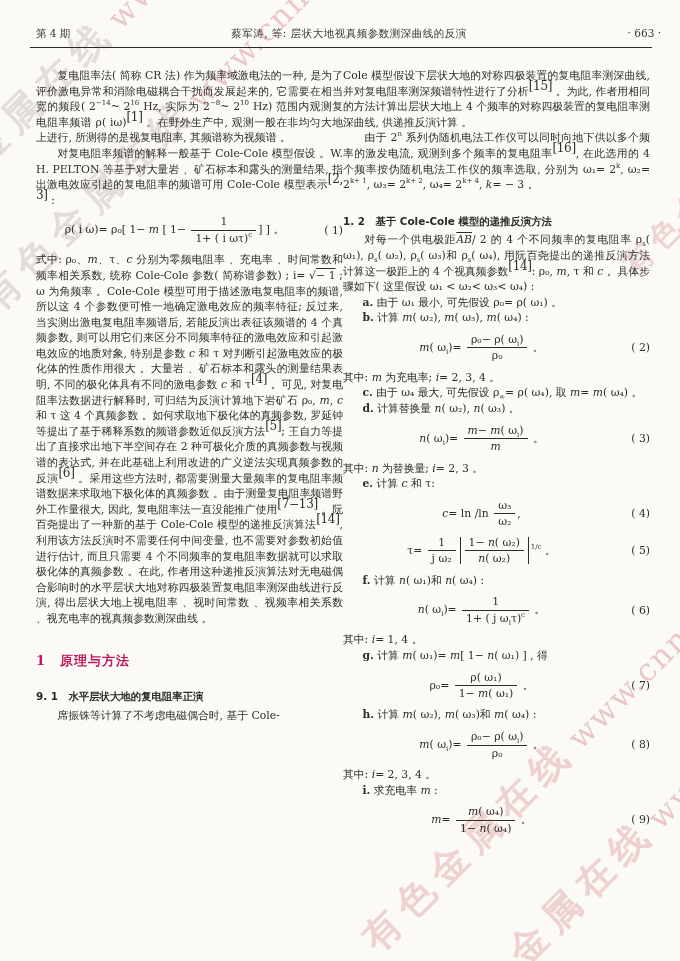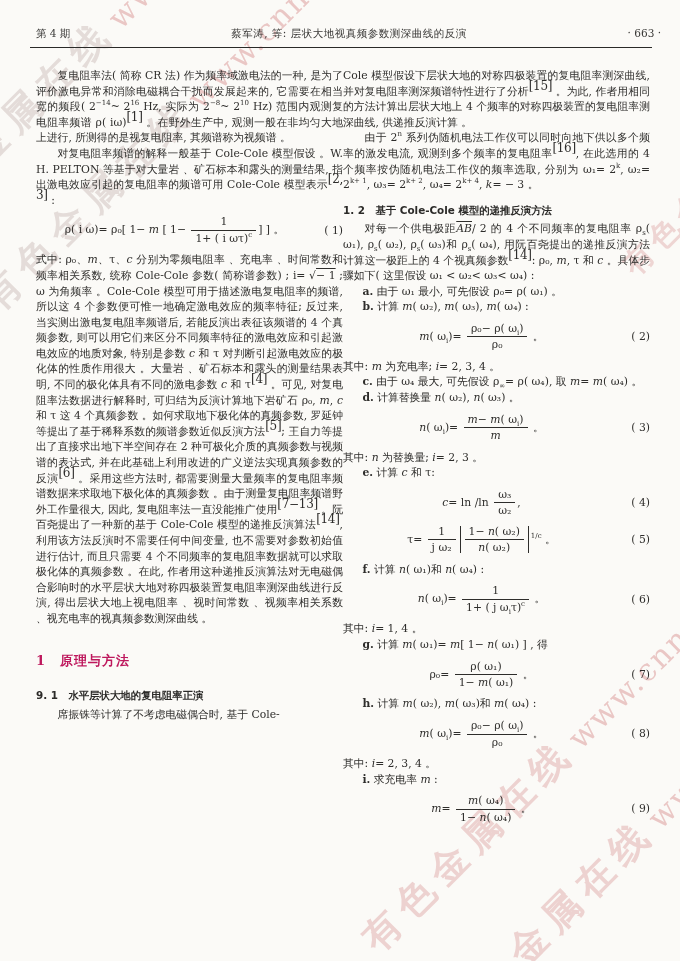--- a/index.html
+++ b/index.html
@@ -19,21 +19,21 @@
   .p{text-indent:2em;}
   .ni{text-indent:0;}
   .step{text-indent:1.8em;}
   sup{font-size:7px;line-height:0;}
   sub{font-size:7px;line-height:0;}
   sup.ref{font-size:12px;letter-spacing:-0.3px;}
   .ol{text-decoration:overline;}
   
   .sec1{font-size:13px;font-weight:600;letter-spacing:1px;margin:26px 0 20px;color:#be185d;}
   .subsec{font-family:"DejaVu Sans","Liberation Sans",sans-serif;font-weight:bold;
-          font-size:10.4px;margin:10px 0 3px;color:#2b2a28;}
+          font-size:10.4px;margin:21px 0 3px;color:#2b2a28;}
   
   .eqrow{display:flex;align-items:center;margin:7px 0;}
   .eqbody{flex:1;text-align:center;font-size:10.8px;}
   .eqno{flex:0 0 30px;text-align:right;font-size:10.8px;}
   .frac{display:inline-block;vertical-align:middle;text-align:center;margin:0 2px;line-height:1.25;}
   .frac .num{display:block;padding:0 4px 1px;border-bottom:.9px solid #2e2d2b;}
   .frac .den{display:block;padding:1px 4px 0;}
   .vbar{display:inline-block;width:1px;height:27px;background:#2e2d2b;vertical-align:middle;margin:0 2px;}
   .eqbody sup{font-size:7px;}
   

